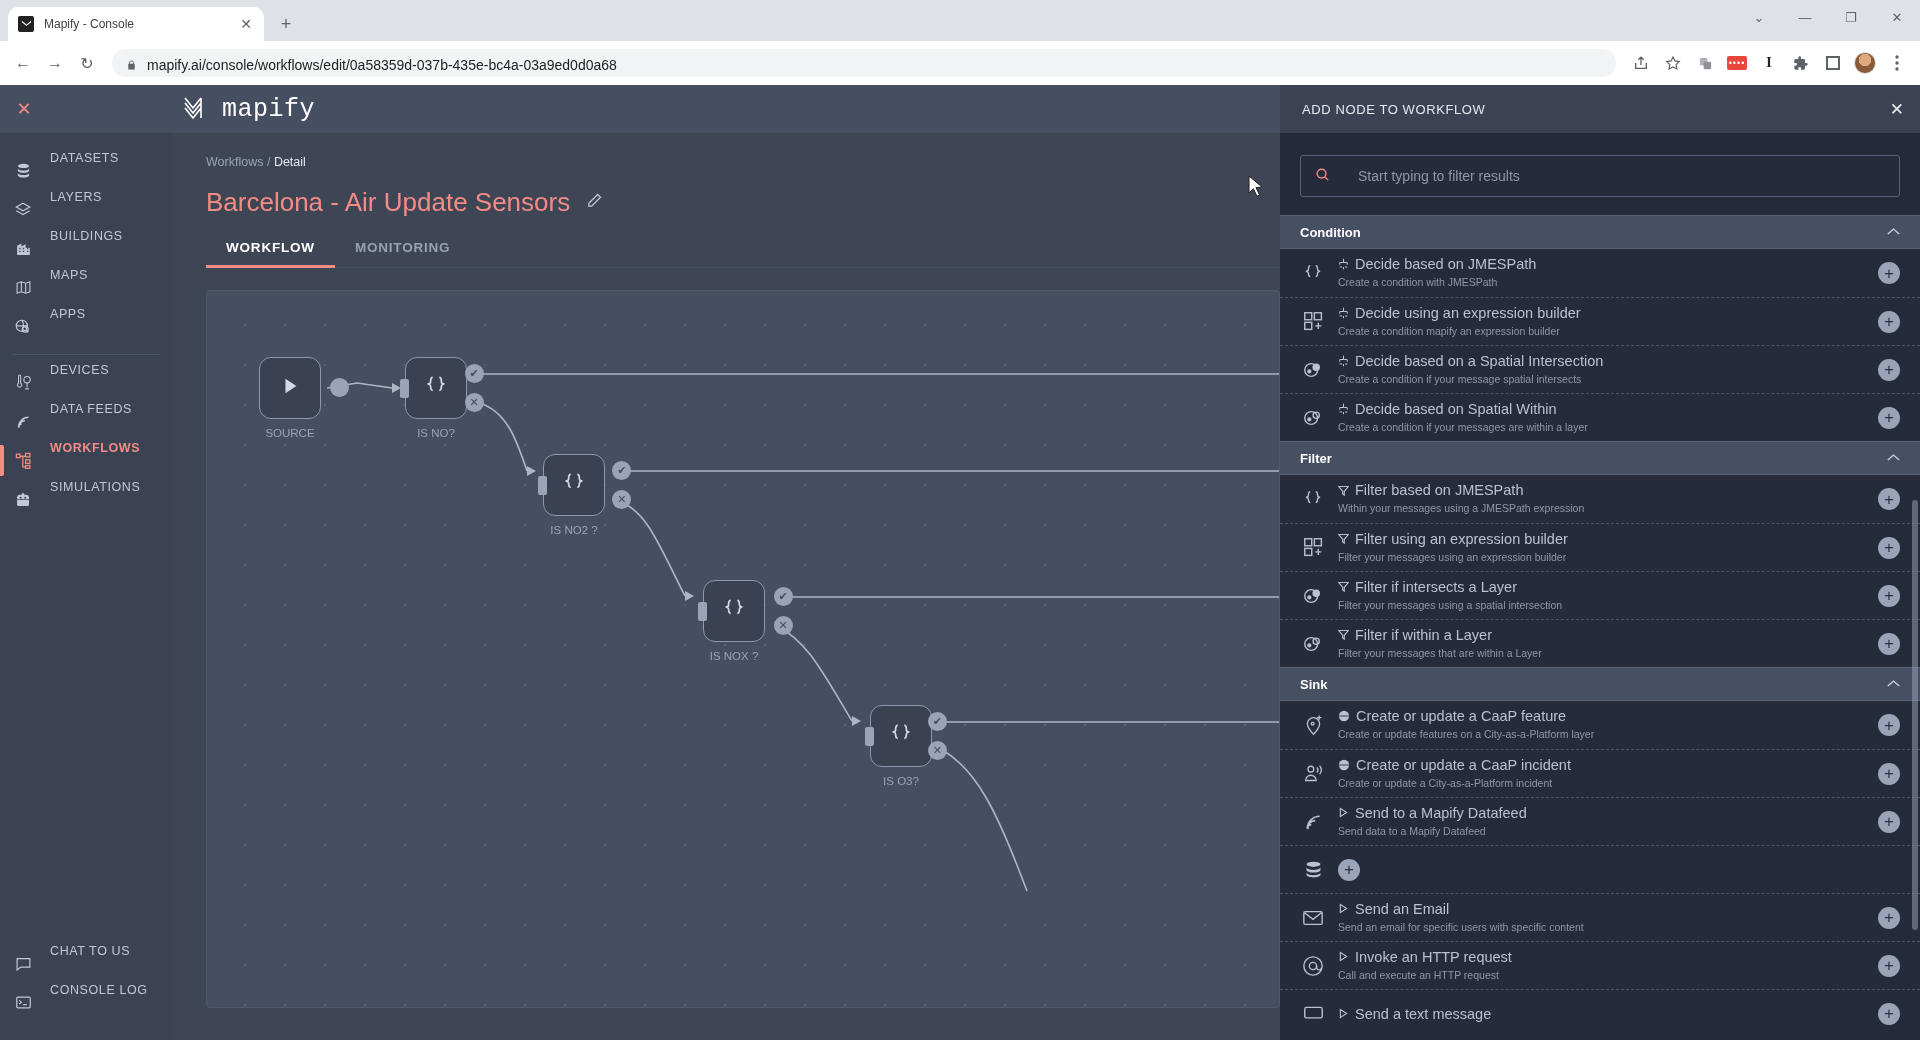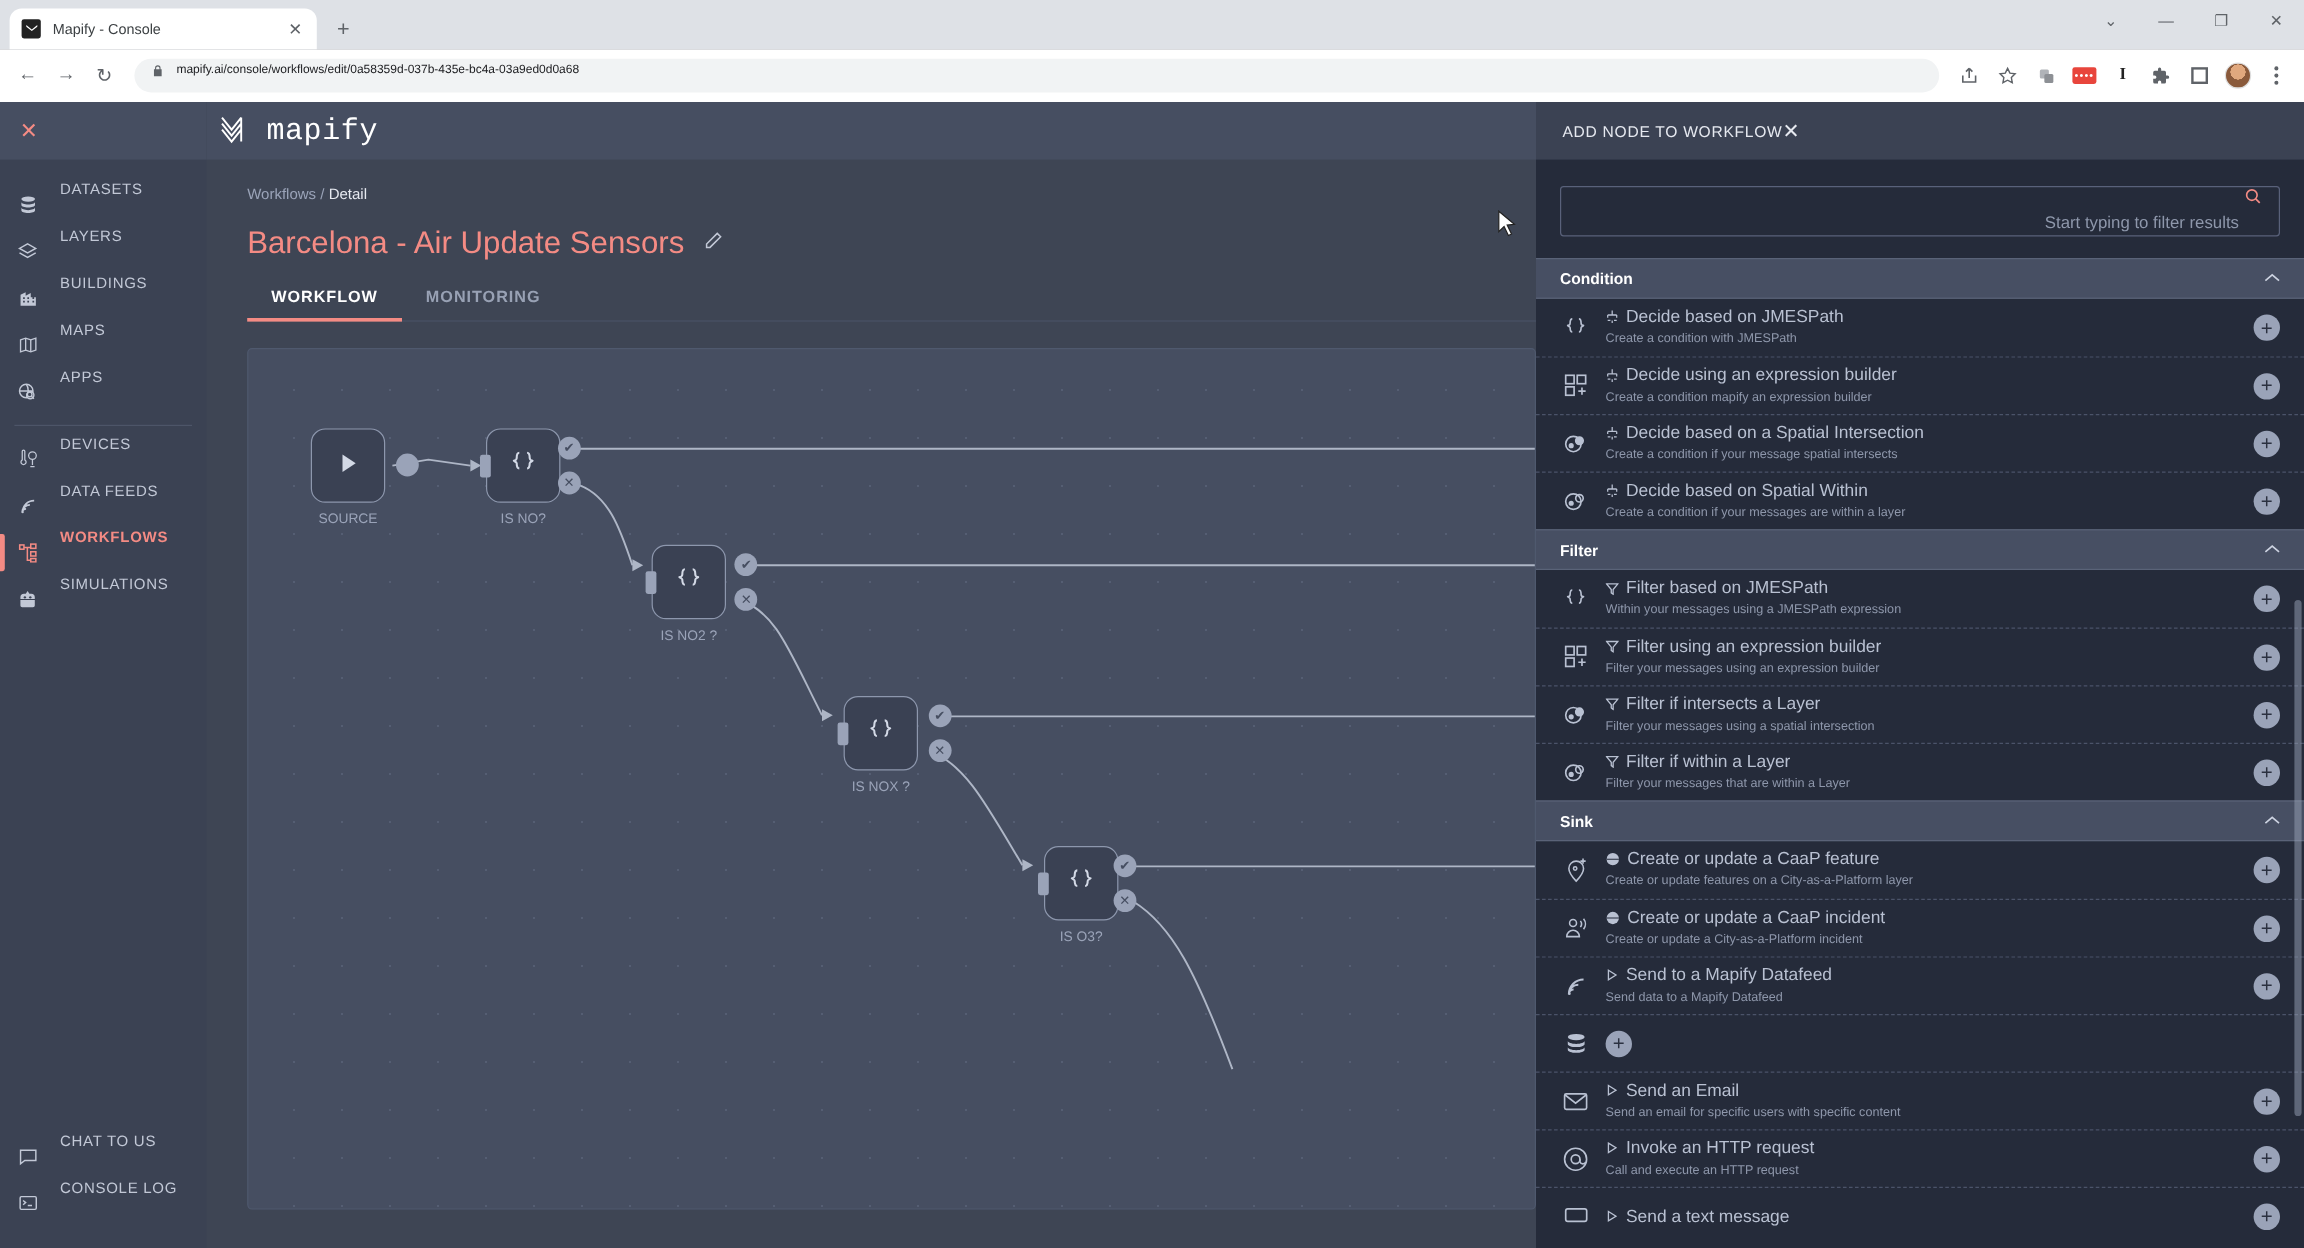--- a/index.html
+++ b/index.html
@@ -47,22 +47,22 @@
   .browser-toolbar {
     height: 44px; background: #fff;
     display: flex; align-items: center; padding: 0 8px; gap: 2px;
   }
   .tb-icon {
     width: 30px; height: 30px; display: flex; align-items: center; justify-content: center;
     color: #5f6368; font-size: 16px; border-radius: 50%; cursor: pointer; flex: 0 0 auto;
   }
   .omnibox {
     flex: 1 1 auto; height: 28px; background: #f1f3f4; border-radius: 14px;
-    display: flex; align-items: flex-start; padding: 4px 14px; margin: 0 8px;
-    font-size: 10px; color: #202124; gap: 10px; cursor: text;
+    display: flex; align-items: flex-end; padding: 4px 14px; margin: 0 8px;
+    font-size: 14px; color: #202124; gap: 10px; cursor: text;
   }
   .omnibox .lock { font-size: 11px; color: #5f6368; }
   .tb-right { display: flex; align-items: center; gap: 2px; }
   .ext-red { width: 20px; height: 14px; background: #e8453c; border-radius: 2px;
              display:flex; align-items:center; justify-content:center; color:#fff; font-size:9px; letter-spacing:1px;}
   .ext-i { font-family: "Liberation Serif", serif; font-weight: bold; font-size: 14px; color: #222; }
   .ext-sq { width: 14px; height: 14px; border: 2px solid #5f6368; }
   .avatar-img {
     width: 22px; height: 22px; border-radius: 50%;
     background: radial-gradient(circle at 50% 35%, #e0a87e 0 38%, #8a5a3b 39% 100%);
@@ -161,28 +161,28 @@
     position: absolute; width: 9px; height: 19px; background: #9aa3b8; border-radius: 2px; cursor: pointer;
   }
 
   
   .panel {
     width: 640px; flex: 0 0 auto; background: #252b3a;
     display: flex; flex-direction: column; position: relative; z-index: 5;
   }
   .panel-header {
     height: 48px; background: #3b4253; display: flex; align-items: center;
-    padding: 0 36px 0 22px; flex: 0 0 auto;
+    justify-content: space-between; padding: 0 16px 0 22px; flex: 0 0 auto;
   }
   .panel-title { font-size: 13px; color: #e6e9f0; letter-spacing: .6px; }
   .panel-close { color: #e6e9f0; font-size: 17px; cursor: pointer; }
   .panel-search-wrap { padding: 22px 20px 18px; flex: 0 0 auto; }
   .search-box {
     height: 42px; border: 1px solid #59617a; border-radius: 3px;
-    display: flex; align-items: flex-end; padding: 0 14px; gap: 0; cursor: text; flex-direction: column;
+    display: flex; align-items: center; padding: 0 14px; gap: 28px; cursor: text;
   }
   .search-icon { color: #f48b84; font-size: 14px; }
   .search-input {
     background: transparent; border: 0; outline: none; flex: 1 1 auto;
     color: #dfe3ec; font-size: 14px; font-family: "Liberation Sans", sans-serif;
   }
   .search-input::placeholder { color: #8e97ab; }
 
   .panel-list { flex: 1 1 auto; overflow: hidden; position: relative; }
   .group-header {

